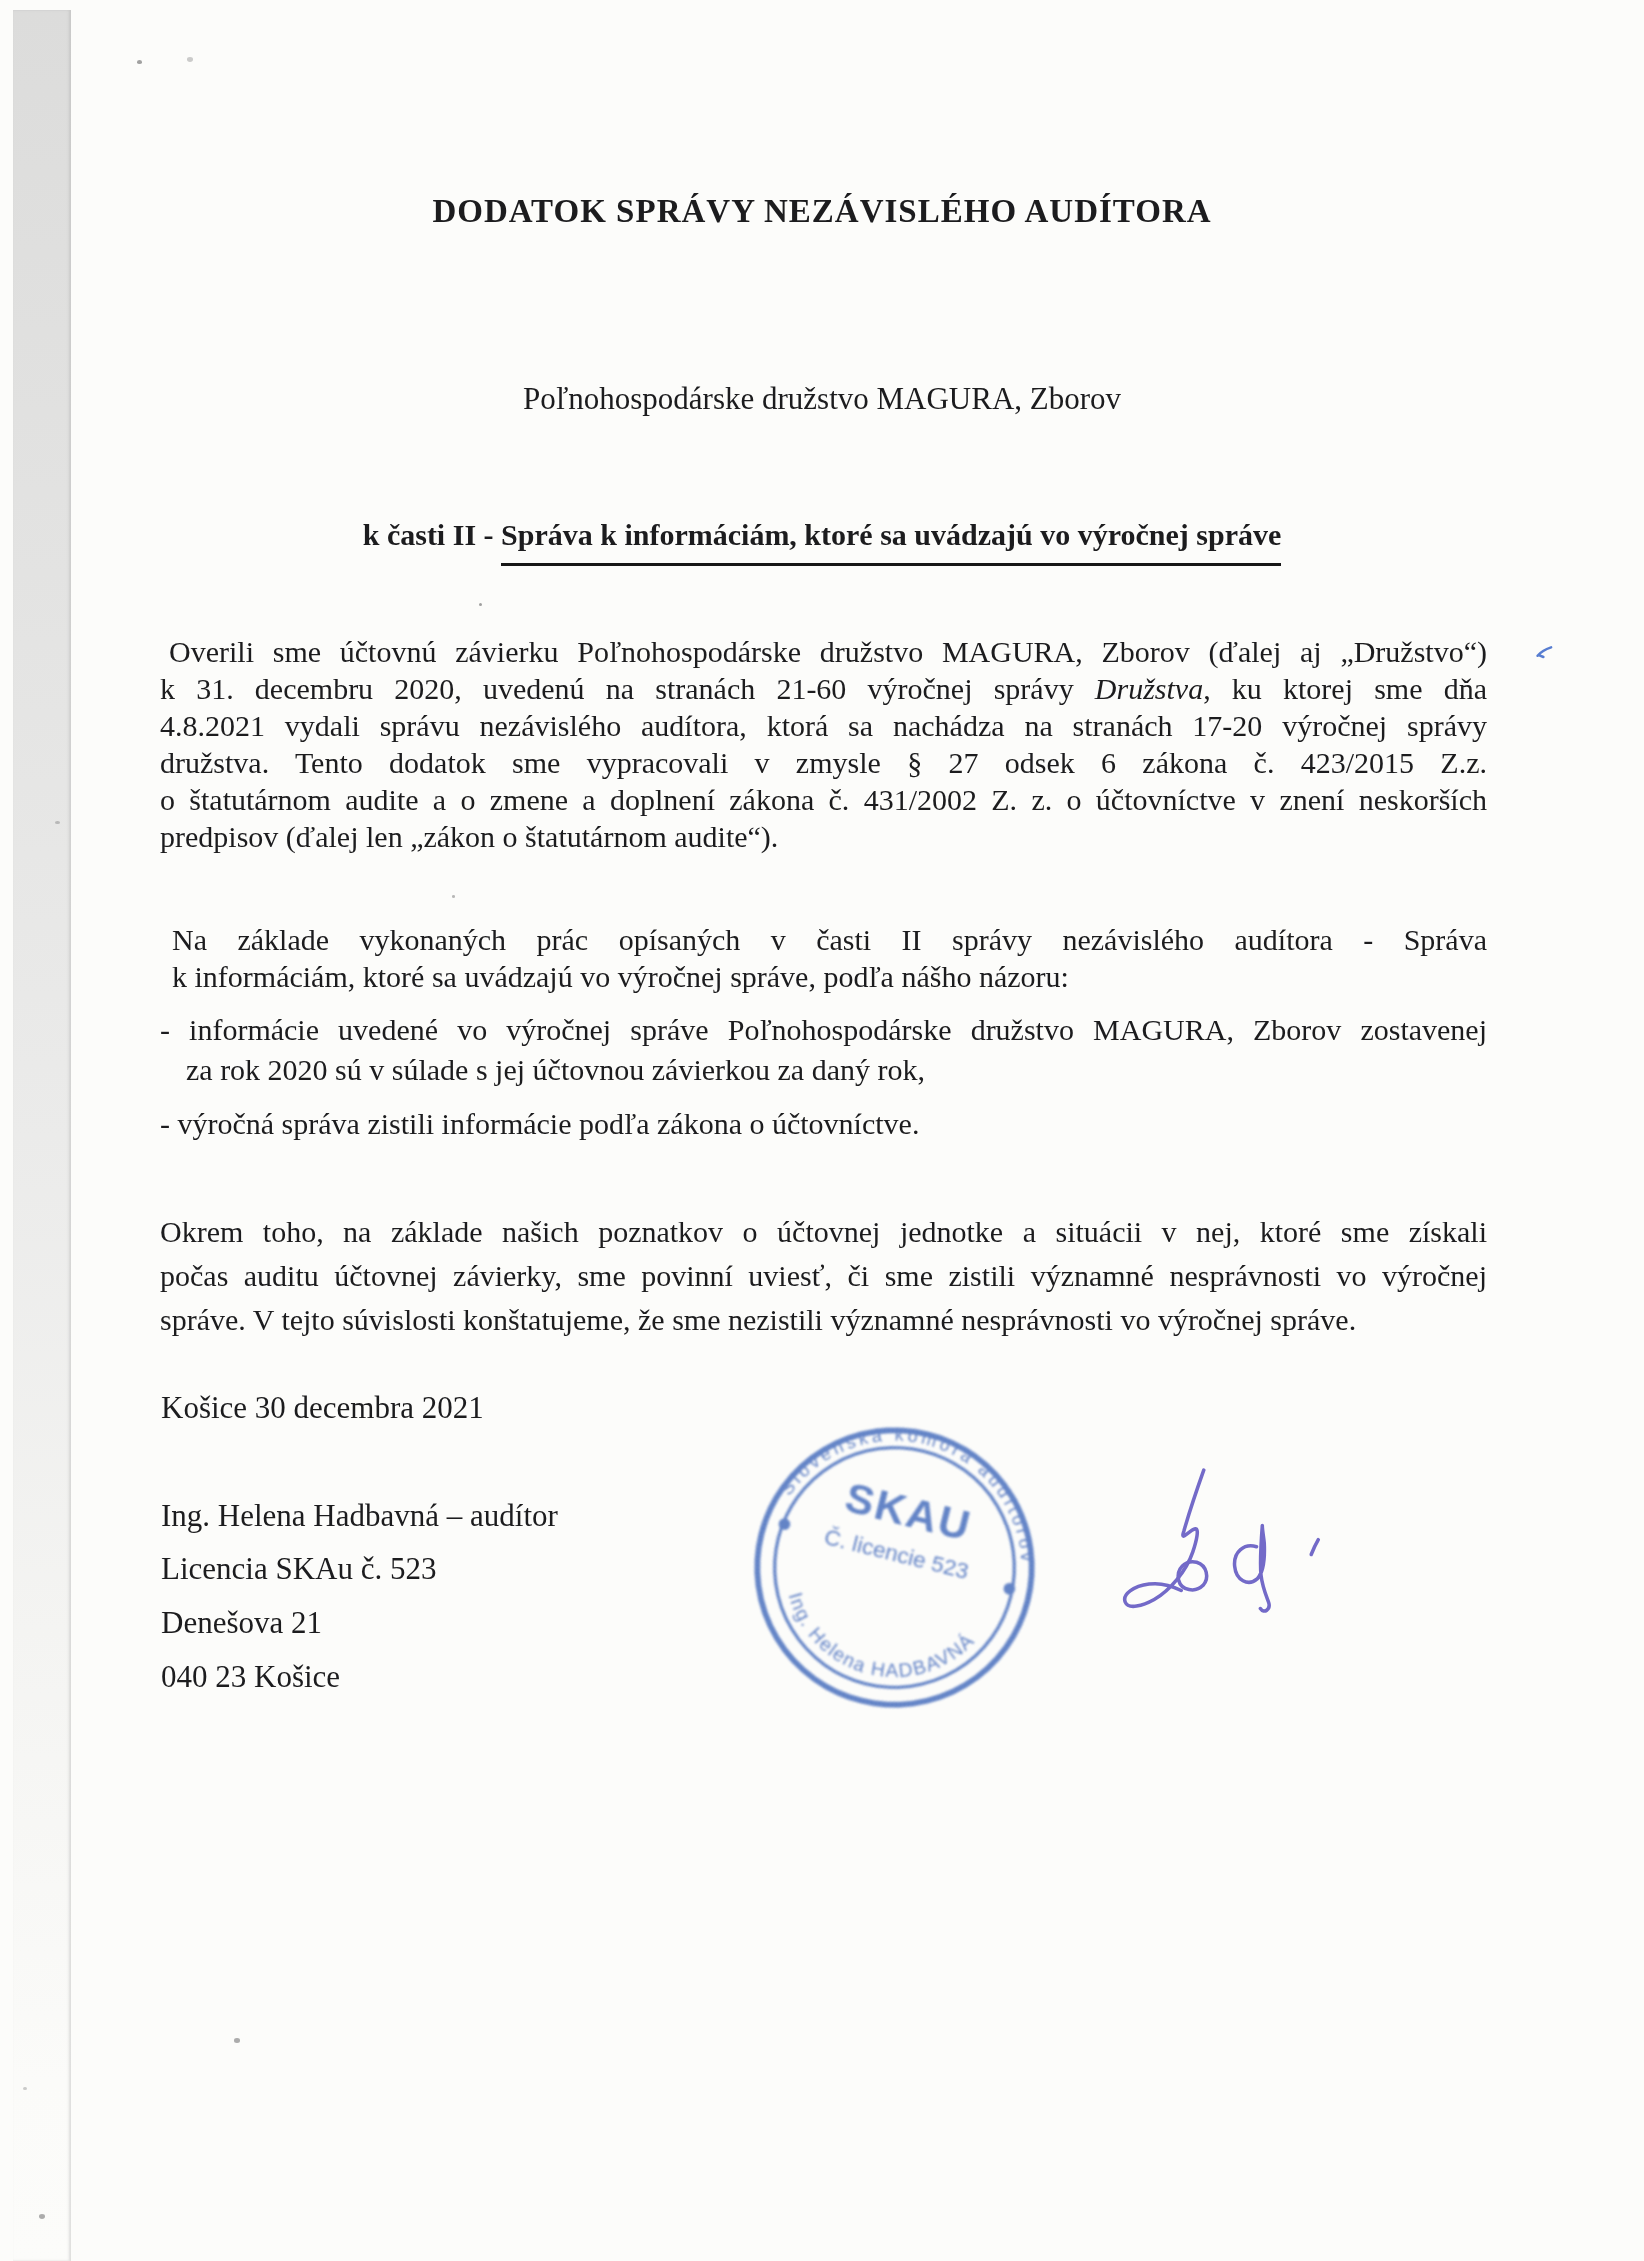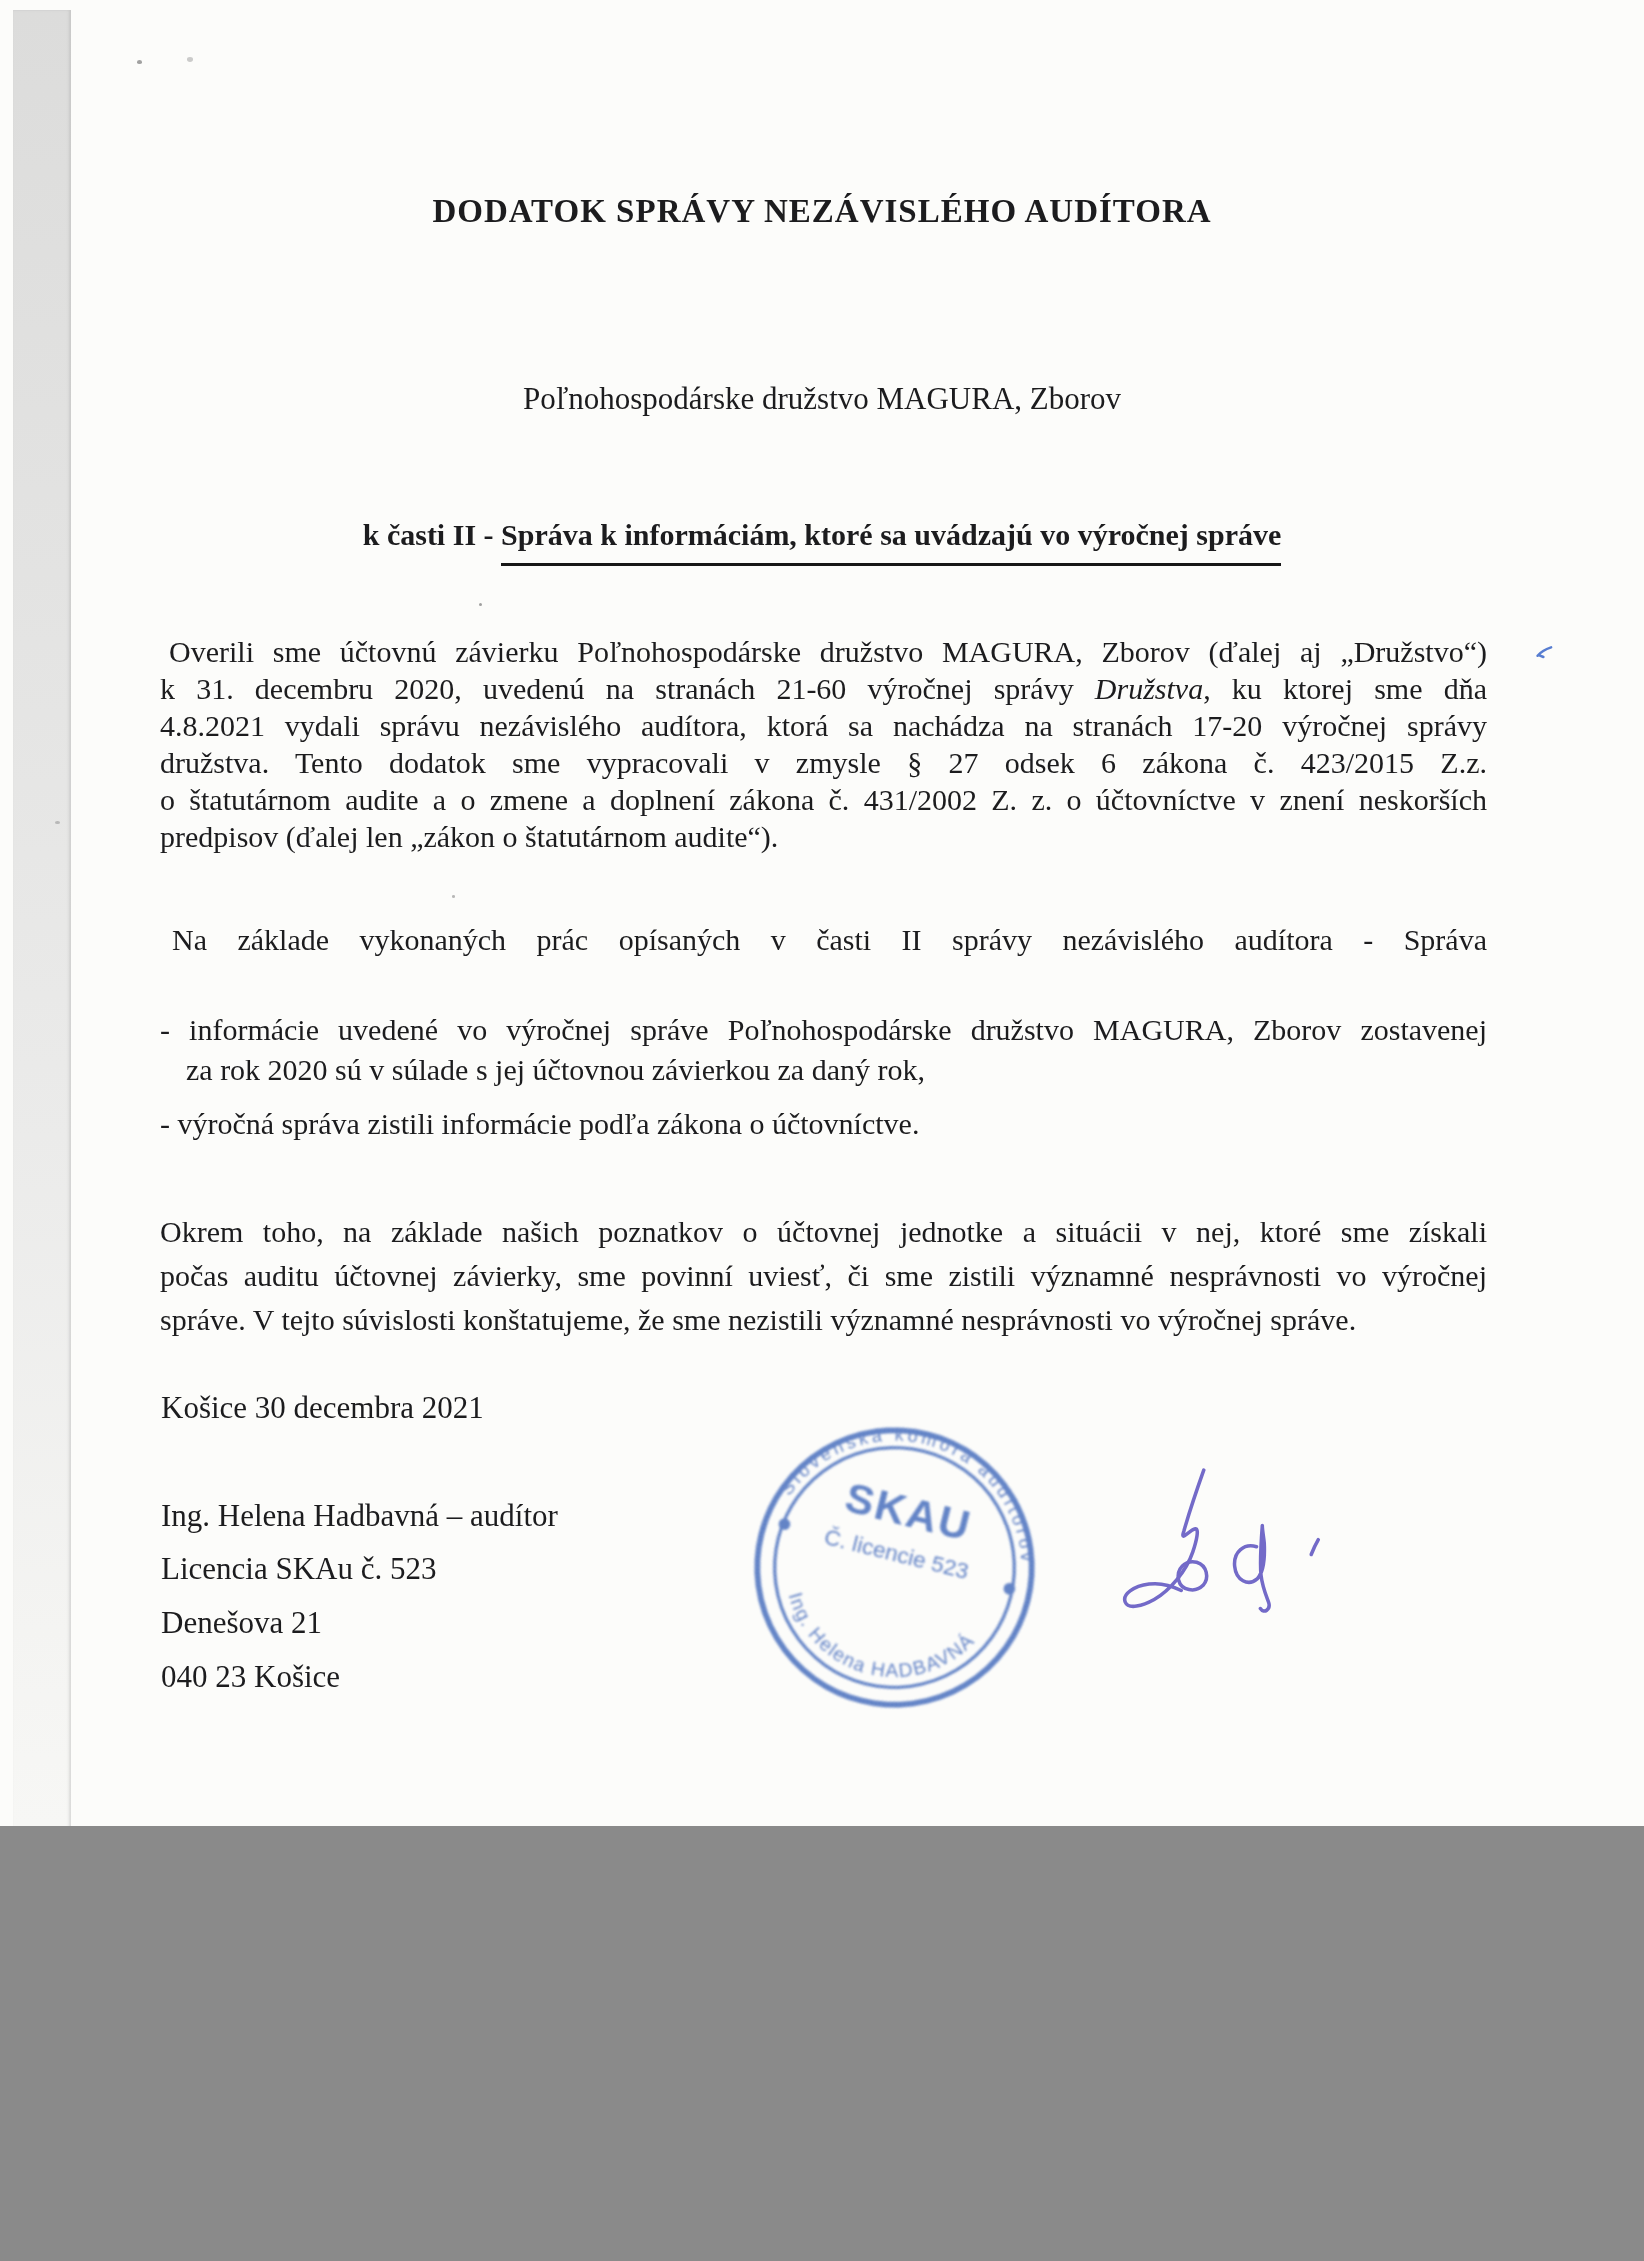--- a/index.html
+++ b/index.html
@@ -1,18 +1,18 @@
 <!DOCTYPE html>
 <html style="font-size:10.3px"><head>
 <meta charset="utf-8">
 <style>
   html,body { margin:0; padding:0; background:#8a8a8a; }
   .page {
     position:relative;
-    width:1644px; height:1826px;
+    width:1644px; height:2261px;
     background:#fcfcfa;
     overflow:hidden;
     font-family:"Liberation Serif","DejaVu Serif",serif;
     color:#1c1c1e;
   }
   
   .scan-strip {
     position:absolute; left:13px; top:10.3px; width:58px; height:2251px;
     background:linear-gradient(180deg,#dcdcdb 0%,#e3e3e2 25%,#ebebea 50%,#f4f4f2 72%,#fbfbf9 92%,#fcfcfa 100%);
     box-shadow:inset -1.9px 0 2.6px rgba(160,160,160,.35);
@@ -55,20 +55,21 @@
   <div class="block" style="top:633px">
       <div class="tline just" style="padding-left: 9px;">Overili sme účtovnú závierku Poľnohospodárske družstvo MAGURA, Zborov (ďalej aj „Družstvo“)</div>
       <div class="tline just">k 31. decembru 2020, uvedenú na stranách 21-60 výročnej správy <i>Družstva</i>, ku ktorej sme dňa</div>
       <div class="tline just">4.8.2021 vydali správu nezávislého audítora, ktorá sa nachádza na stranách 17-20 výročnej správy</div>
       <div class="tline just">družstva. Tento dodatok sme vypracovali v zmysle § 27 odsek 6 zákona č. 423/2015 Z.z.</div>
       <div class="tline just">o štatutárnom audite a o zmene a doplnení zákona č. 431/2002 Z. z. o účtovníctve v znení neskorších</div>
       <div class="tline">predpisov (ďalej len „zákon o štatutárnom audite“).</div>
     </div>
   <div class="block lh58" style="top:921px">
       <div class="tline just">Na základe vykonaných prác opísaných v časti II správy nezávislého audítora - Správa</div>
+      <div class="tline">k informáciám, ktoré sa uvádzajú vo výročnej správe, podľa nášho názoru:</div>
     </div>
   <div class="block lh62" style="top:1010px">
       <div class="tline just">- informácie uvedené vo výročnej správe Poľnohospodárske družstvo MAGURA, Zborov zostavenej</div>
       <div class="tline" style="padding-left: 26px;">za rok 2020 sú v súlade s jej účtovnou závierkou za daný rok,</div>
     </div>
   <div class="block" style="top:1105px">
       <div class="tline">- výročná správa zistili informácie podľa zákona o účtovníctve.</div>
     </div>
   <div class="block lh68" style="top:1210px">
       <div class="tline just">Okrem toho, na základe našich poznatkov o účtovnej jednotke a situácii v nej, ktoré  sme získali</div>

